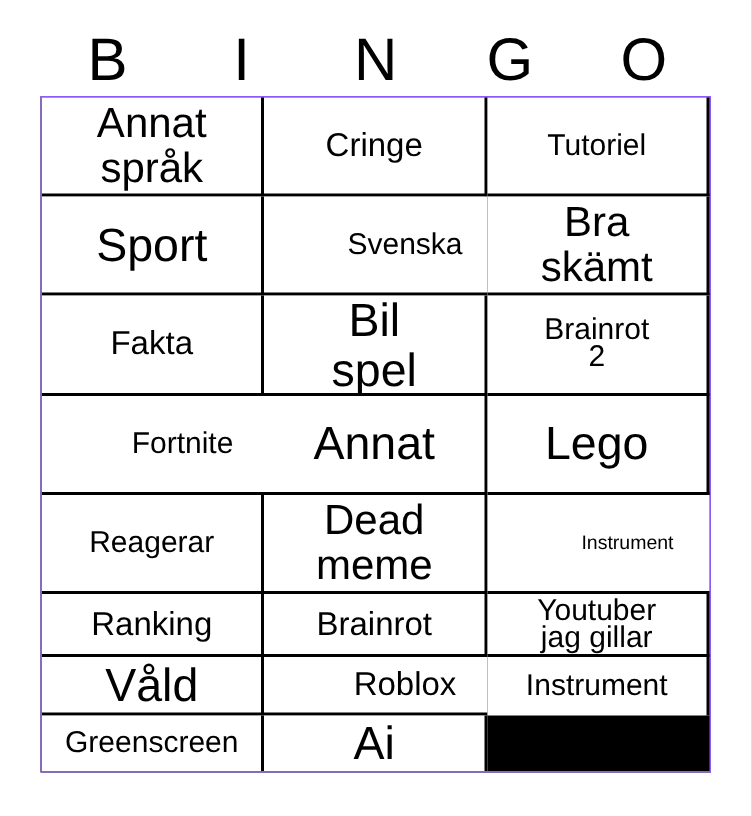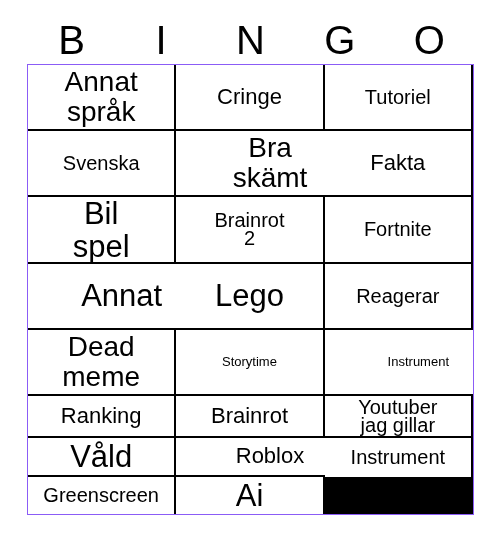--- a/index.html
+++ b/index.html
@@ -112,20 +112,23 @@
         <span class="cell-label fs-lg">Annat
 språk</span>
       </div>
       <div class="bingo-cell">
         <span class="cell-label fs-md">Cringe</span>
       </div>
       <div class="bingo-cell">
         <span class="cell-label fs-sm">Tutoriel</span>
       </div>
       <div class="bingo-cell">
+        <span class="cell-label fs-xl">Sport</span>
+      </div>
+      <div class="bingo-cell">
         <span class="cell-label fs-sm">Svenska</span>
       </div>
       <div class="bingo-cell">
         <span class="cell-label fs-lg">Bra
 skämt</span>
       </div>
       <div class="bingo-cell">
         <span class="cell-label fs-md">Fakta</span>
       </div>
       <div class="bingo-cell">
@@ -146,23 +149,20 @@
         <span class="cell-label fs-xl">Lego</span>
       </div>
       <div class="bingo-cell">
         <span class="cell-label fs-sm">Reagerar</span>
       </div>
       <div class="bingo-cell">
         <span class="cell-label fs-lg">Dead
 meme</span>
       </div>
       <div class="bingo-cell">
-        <span class="cell-label fs-xs">Storytime</span>
-      </div>
-      <div class="bingo-cell">
         <span class="cell-label fs-xs">Instrument</span>
       </div>
       <div class="bingo-cell">
         <span class="cell-label fs-md">Ranking</span>
       </div>
       <div class="bingo-cell">
         <span class="cell-label fs-md">Brainrot</span>
       </div>
       <div class="bingo-cell">
         <span class="cell-label fs-sm">Youtuber

